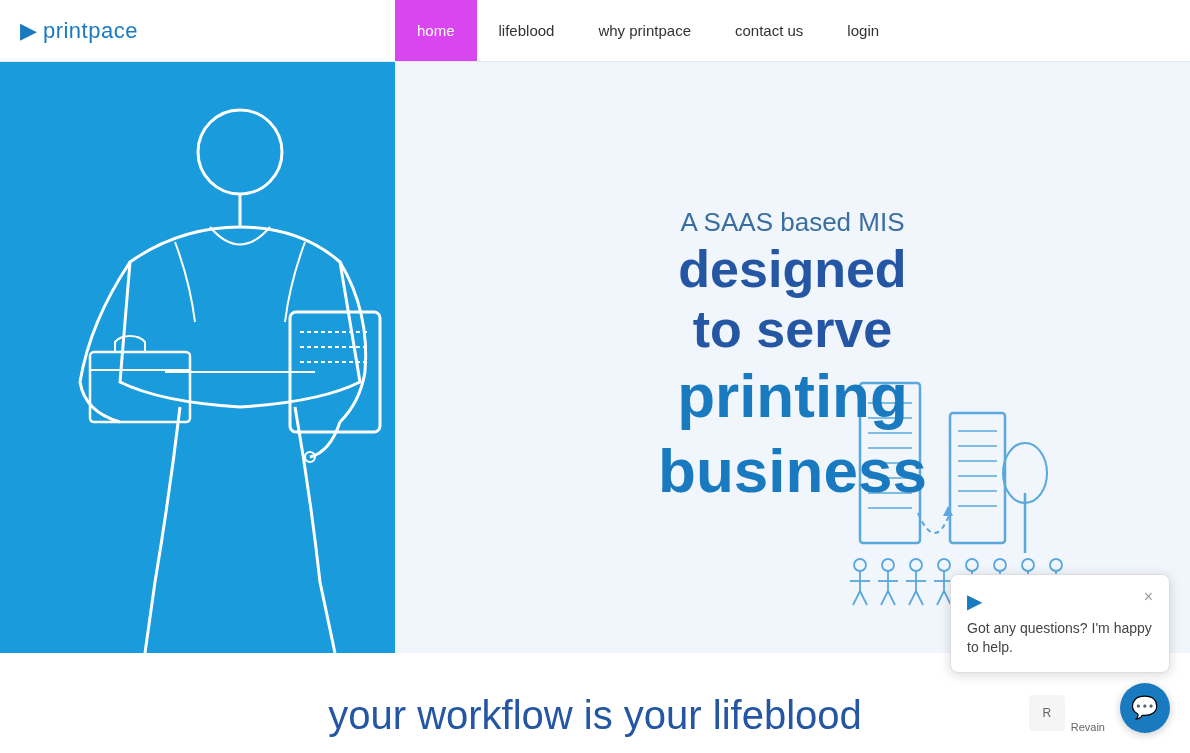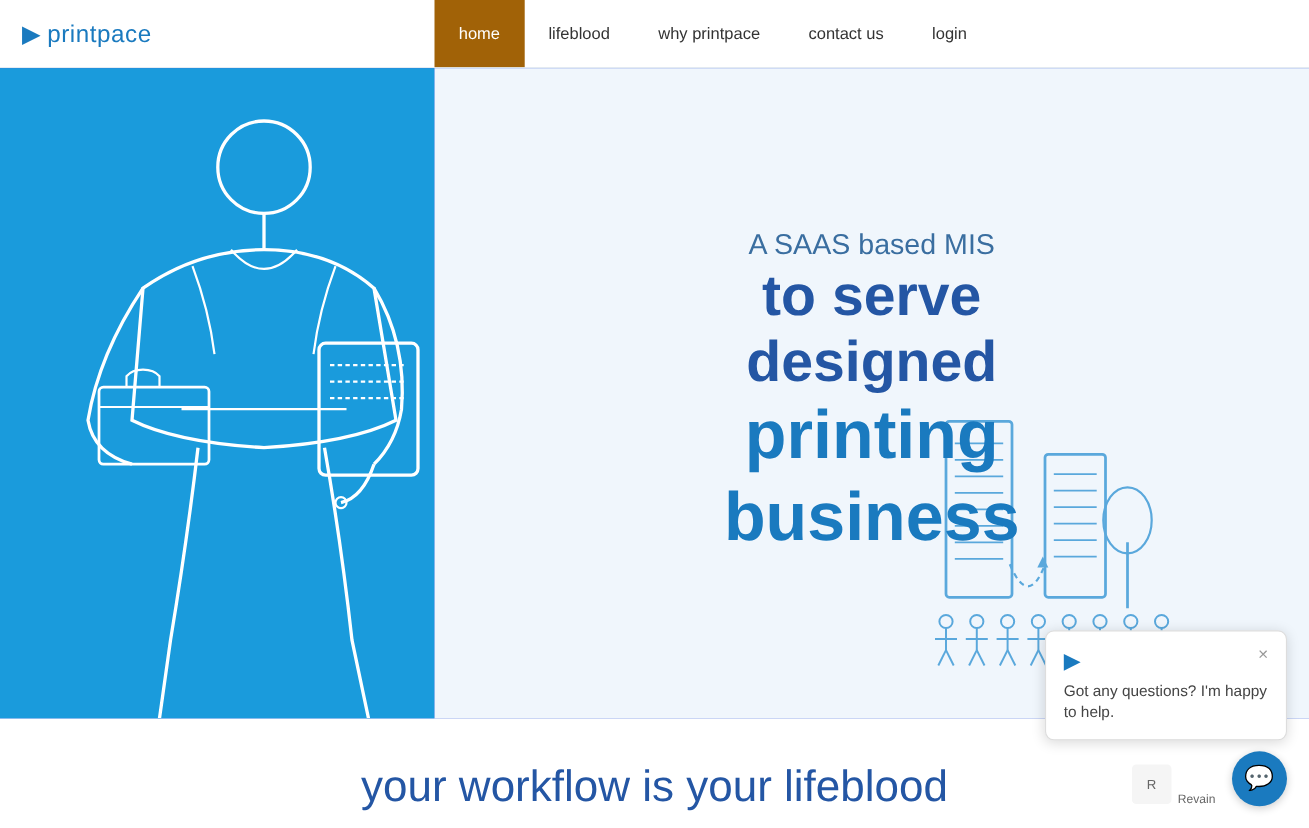--- a/index.html
+++ b/index.html
@@ -43,30 +43,30 @@
       display: flex;
       align-items: center;
       padding: 0 22px;
       cursor: pointer;
       font-size: 15px;
       color: #333;
       text-decoration: none;
       transition: background 0.2s;
     }
     .nav-item.active {
-      background: #a16207;
+      background: #d946ef;
       color: #fff;
     }
 
     
     .hero {
       display: flex;
       height: 591px;
       position: relative;
-      background: #1d4ed8;
+      background: #86efac;
     }
     .hero-left {
       width: 395px;
       background: #1a9bdc;
       position: relative;
       overflow: hidden;
       flex-shrink: 0;
     }
     .hero-left-inner {
       width: 100%;
@@ -271,22 +271,22 @@
         <rect x="90" y="290" width="100" height="70" rx="4" fill="none" stroke="#fff" stroke-width="2.5"></rect>
         <line x1="90" y1="308" x2="190" y2="308" stroke="#fff" stroke-width="2"></line>
         <path d="M115 290 L115 280 Q120 274 130 274 Q140 274 145 280 L145 290" fill="none" stroke="#fff" stroke-width="2"></path>
       </svg>
     </div>
   </div>
 
   <div class="hero-right">
     <div class="hero-content">
       <div class="hero-subtitle">A SAAS based MIS</div>
+      <div class="hero-title">designed</div>
       <div class="hero-title">to serve</div>
-      <div class="hero-title">designed</div>
       <div class="hero-title-highlight">printing</div>
       <div class="hero-title-highlight">business</div>
     </div>
 
     <svg class="sketch-area" viewBox="0 0 350 300" xmlns="http://www.w3.org/2000/svg" style="position:absolute;right:0;bottom:0;">
 
       <rect x="20" y="30" width="60" height="160" rx="3" fill="none" stroke="#5aa8dc" stroke-width="2.5"></rect>
 
       <line x1="28" y1="50" x2="72" y2="50" stroke="#5aa8dc" stroke-width="1.5"></line>
       <line x1="28" y1="65" x2="72" y2="65" stroke="#5aa8dc" stroke-width="1.5"></line>

